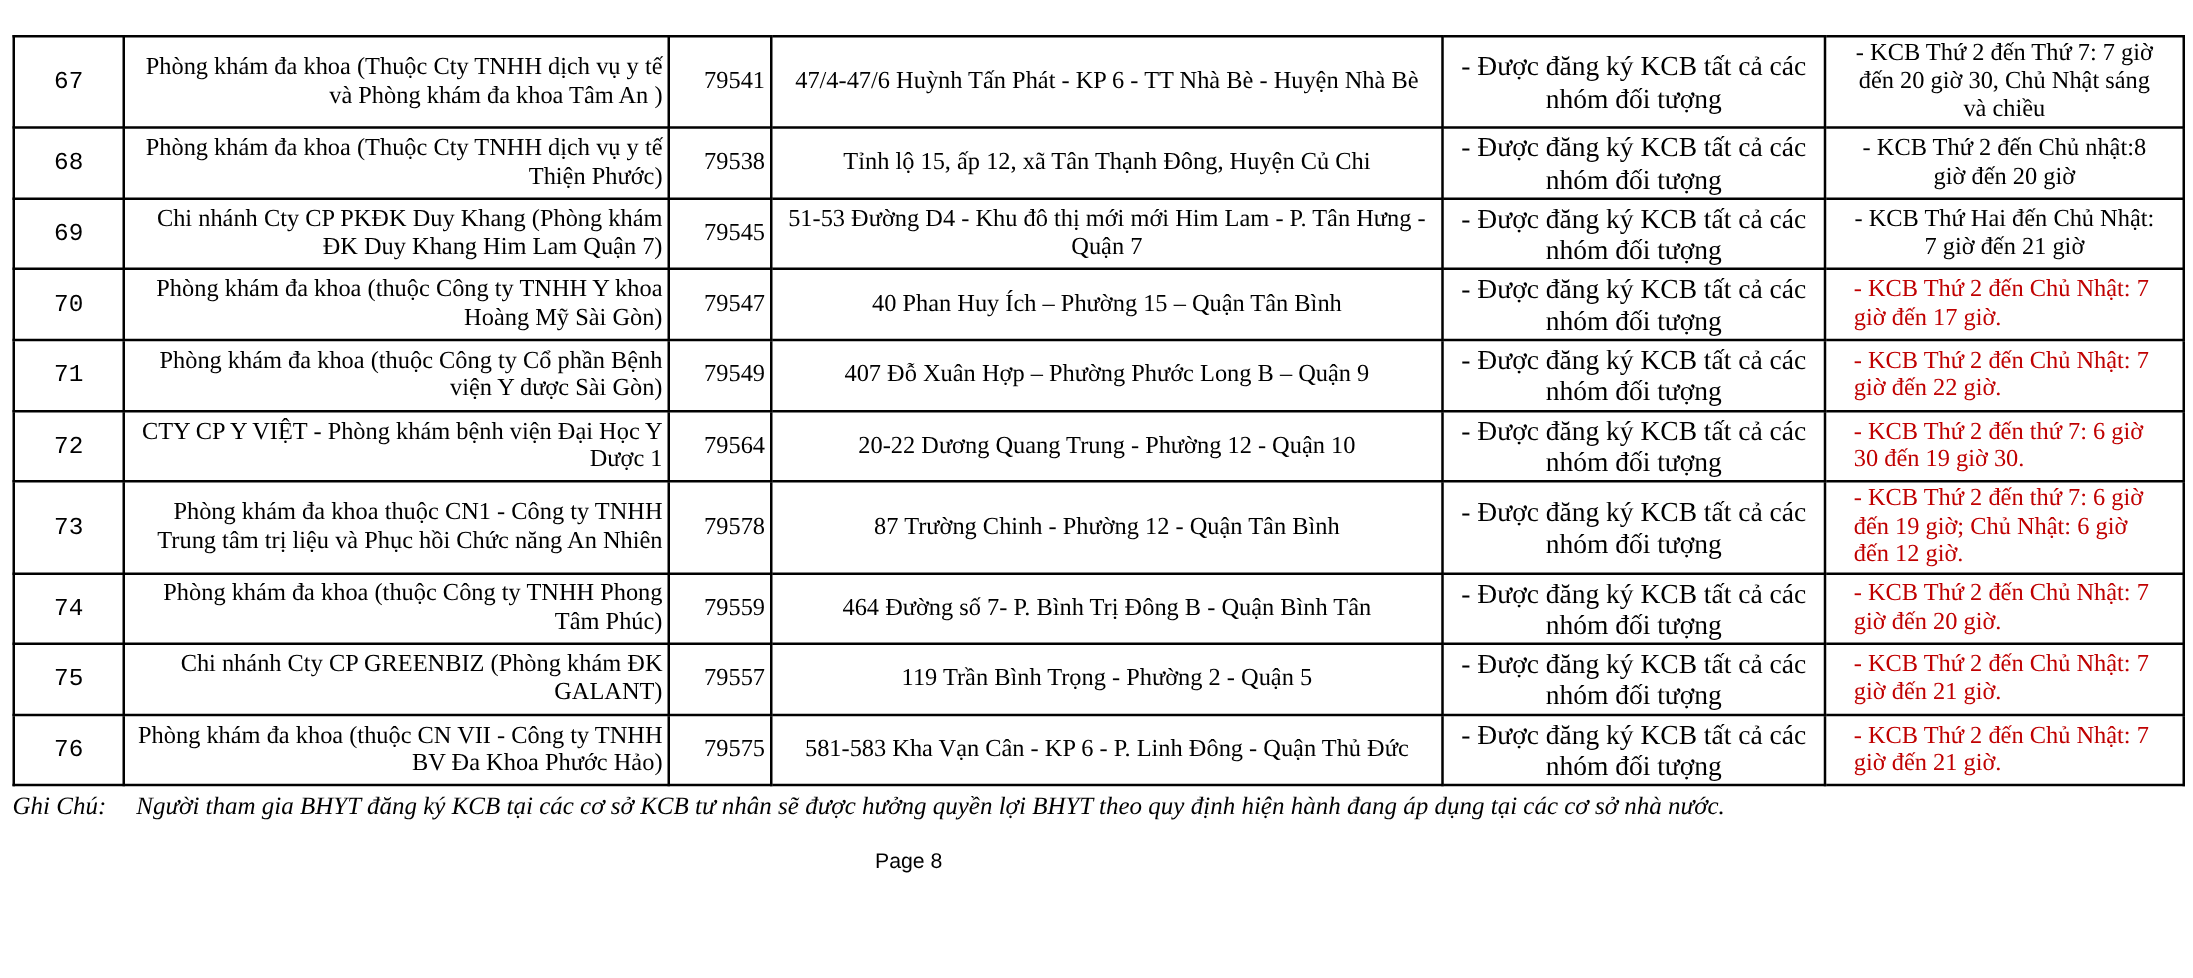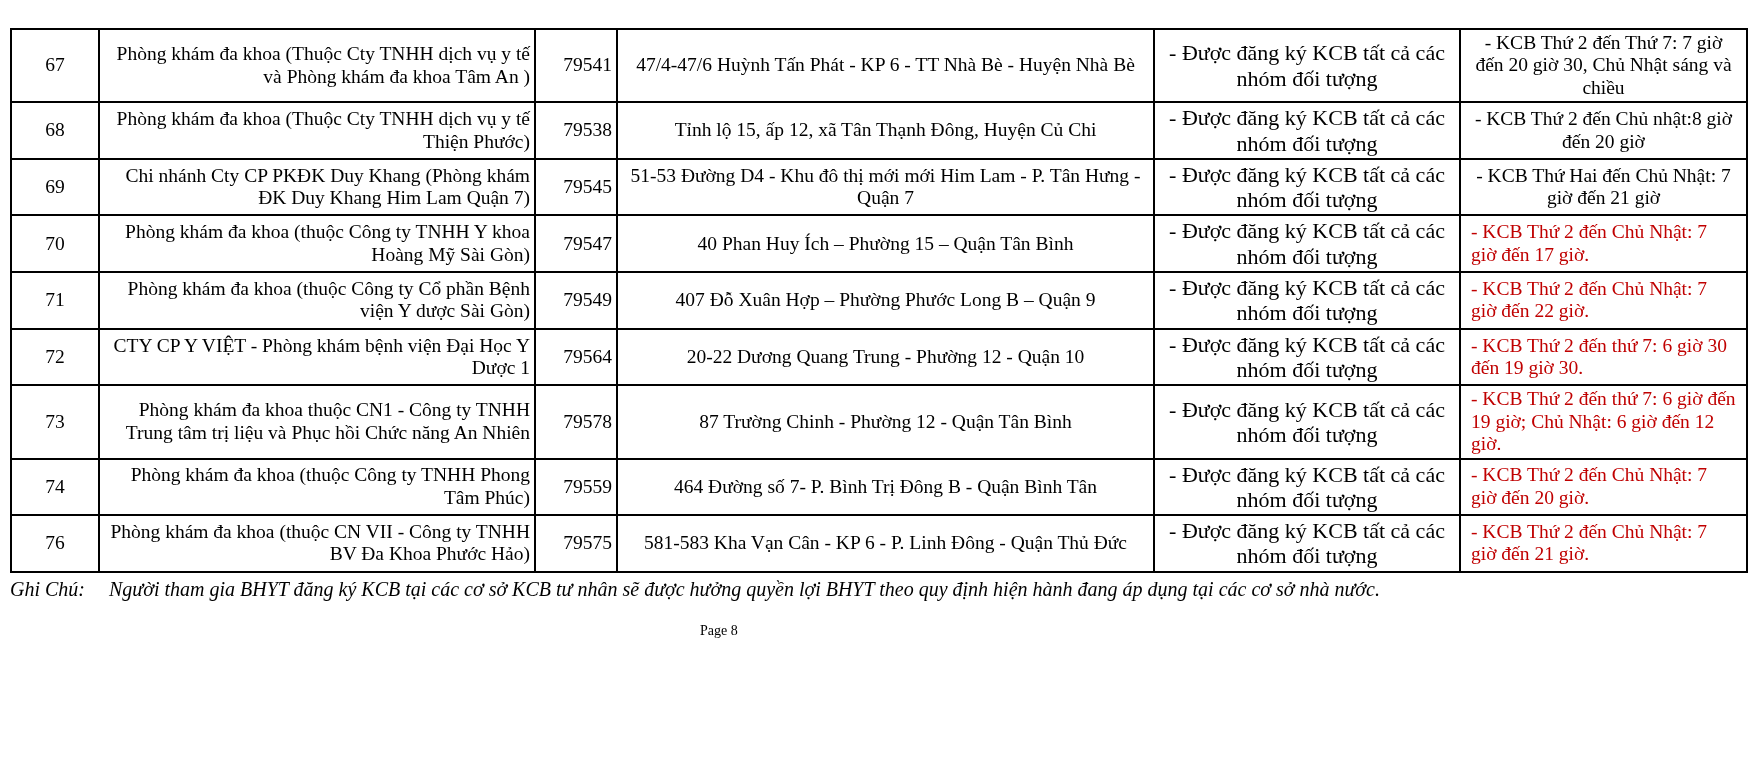--- a/index.html
+++ b/index.html
@@ -23,39 +23,39 @@
   td {
     border: 2px solid var(--border);
     padding: 2px 4px;
     vertical-align: middle;
     font-size: 19.5px;
     line-height: 1.15;
     height: 50px;
     overflow: hidden;
     word-wrap: break-word;
   }
-  .cell-no      { text-align: center; }
+  .cell-no      { text-align: center; font-family: Liberation Mono, monospace; }
   .cell-name    { text-align: right; padding-left: 5px; }
   .cell-code    { text-align: right; }
   .cell-address { text-align: center; }
   .cell-reg     { text-align: center; font-size: 22px; padding: 2px 14px; }
-  .cell-hours   { text-align: center; padding: 2px 10px; }
+  .cell-hours   { text-align: center; padding: 2px 22px; }
   .cell-hours.red { color: var(--red); text-align: left; border-radius: 25px; }
   .footer-note {
     margin-top: 5px;
     font-style: italic;
     font-size: 20px;
     white-space: nowrap;
   }
   .footer-note .note-label { font-weight: normal; margin-right: 24px; }
   .page-number {
     margin-top: 22px;
     margin-left: 690px;
-    font-family: Liberation Serif, serif;
-    font-size: 14px;
+    font-family: Liberation Sans, sans-serif;
+    font-size: 17px;
   }
 </style>
 </head>
 <body style="--red: #c00000; --border: #000000; color: rgb(0, 0, 0);">
 
 <table class="doc-table">
   <colgroup>
     <col style="width:88px">
     <col style="width:436px">
     <col style="width:82px">
@@ -129,20 +129,28 @@
 
   <tr>
     <td class="cell-no">74</td>
     <td class="cell-name">Phòng khám đa khoa (thuộc Công ty TNHH Phong Tâm Phúc)</td>
     <td class="cell-code">79559</td>
     <td class="cell-address">464 Đường số 7- P. Bình Trị Đông B - Quận Bình Tân</td>
     <td class="cell-reg">- Được đăng ký KCB tất cả các nhóm đối tượng</td>
     <td class="cell-hours red">- KCB Thứ 2 đến Chủ Nhật: 7 giờ đến 20 giờ.</td>
   </tr>
 
+  <tr>
+    <td class="cell-no">75</td>
+    <td class="cell-name">Chi nhánh Cty CP GREENBIZ (Phòng khám ĐK GALANT)</td>
+    <td class="cell-code">79557</td>
+    <td class="cell-address">119 Trần Bình Trọng - Phường 2 - Quận 5</td>
+    <td class="cell-reg">- Được đăng ký KCB tất cả các nhóm đối tượng</td>
+    <td class="cell-hours red">- KCB Thứ 2 đến Chủ Nhật: 7 giờ đến 21 giờ.</td>
+  </tr>
 
   <tr>
     <td class="cell-no">76</td>
     <td class="cell-name">Phòng khám đa khoa (thuộc CN VII - Công ty TNHH BV Đa Khoa Phước Hảo)</td>
     <td class="cell-code">79575</td>
     <td class="cell-address">581-583 Kha Vạn Cân - KP 6 - P. Linh Đông - Quận Thủ Đức</td>
     <td class="cell-reg">- Được đăng ký KCB tất cả các nhóm đối tượng</td>
     <td class="cell-hours red">- KCB Thứ 2 đến Chủ Nhật: 7 giờ đến 21 giờ.</td>
   </tr>
 </tbody>

